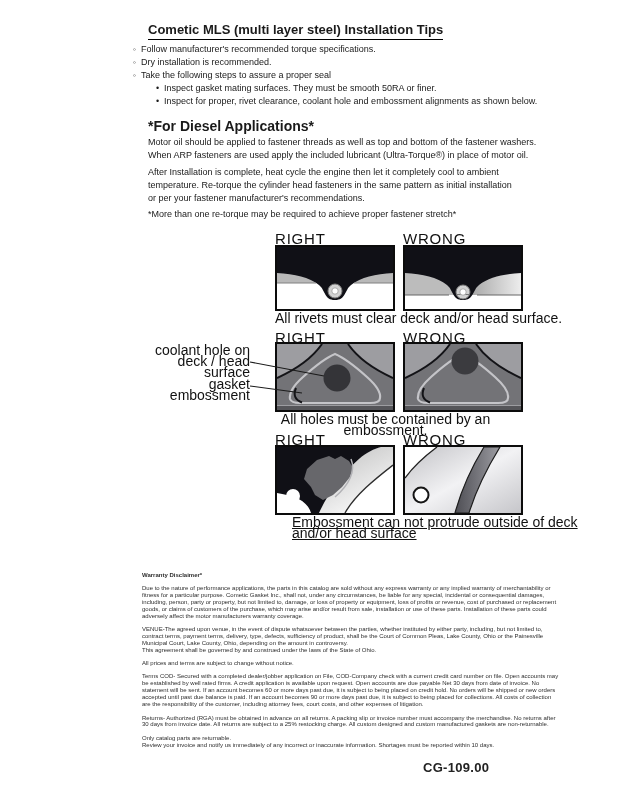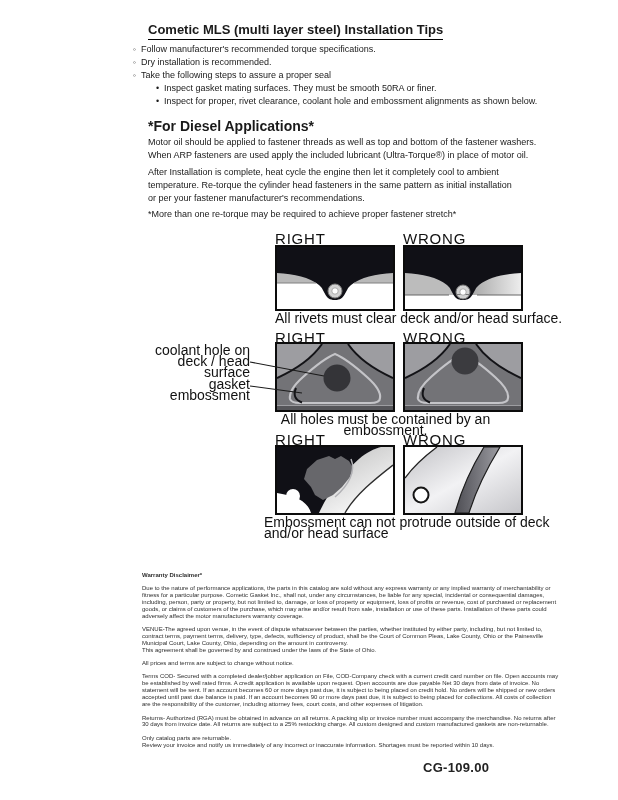--- a/index.html
+++ b/index.html
@@ -176,21 +176,21 @@
             <stop offset="1" stop-color="#9c9ca2"></stop>
         </linearGradient>
       </defs>
       <rect width="116" height="66" fill="url(#g3)"></rect>
       <path d="M0,0 H32 C20,9 8,20 0,31 Z" fill="#ffffff"></path>
       <path d="M32,0 C20,9 8,20 0,31" stroke="#222222" stroke-width="1.3" fill="none"></path>
       <path d="M79,0 H95 C84,18 72,40 64,66 L50,66 C57,40 68,18 79,0 Z" fill="url(#g4)" stroke="#1d1d1d" stroke-width="1.2"></path>
       <circle cx="16" cy="48" r="7.5" fill="#ffffff" stroke="#161616" stroke-width="2"></circle>
     </svg>
   </div>
-  <div class="cap pre" style="left:226px;top:517px;">Embossment can not protrude outside of deck
+  <div class="cap pre" style="left:254px;top:517px;text-decoration:underline;">Embossment can not protrude outside of deck
 and/or head surface</div>
 
   <div class="legal">
     <div class="lh">Warranty Disclaimer*</div>
     <p class="pre">Due to the nature of performance applications, the parts in this catalog are sold without any express warranty or any implied warranty of merchantability or
 fitness for a particular purpose.  Cometic Gasket Inc., shall not, under any circumstances, be liable for any special, incidental or consequential damages,
 including, person, party or property, but not limited to, damage, or loss of property or equipment, loss of profits or revenue, cost of purchased or replacement
 goods, or claims of customers of the purchase, which may arise and/or result from sale, installation or use of these parts.  Installation of these parts could
 adversely affect the motor manufacturers warranty coverage.</p>
     <p class="pre">VENUE-The agreed upon venue, in the event of dispute whatsoever between the parties, whether instituted by either party, including, but not limited to,

